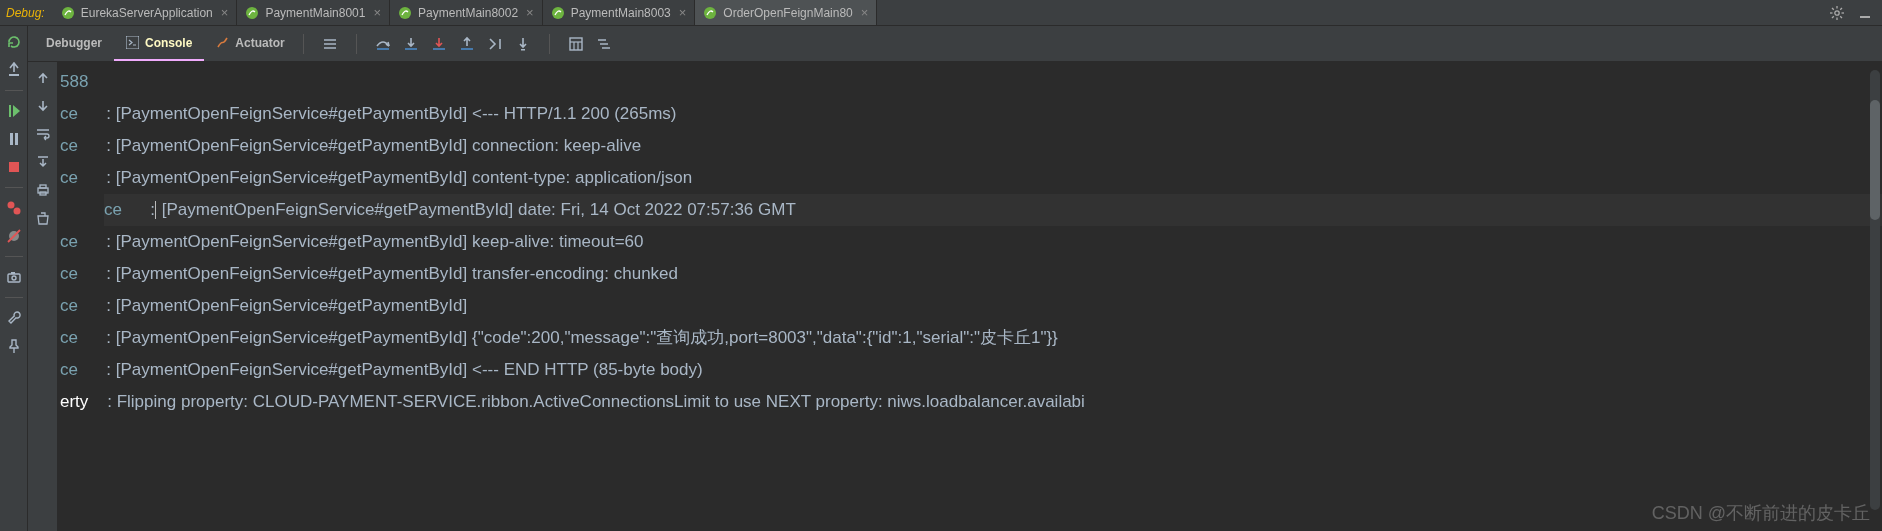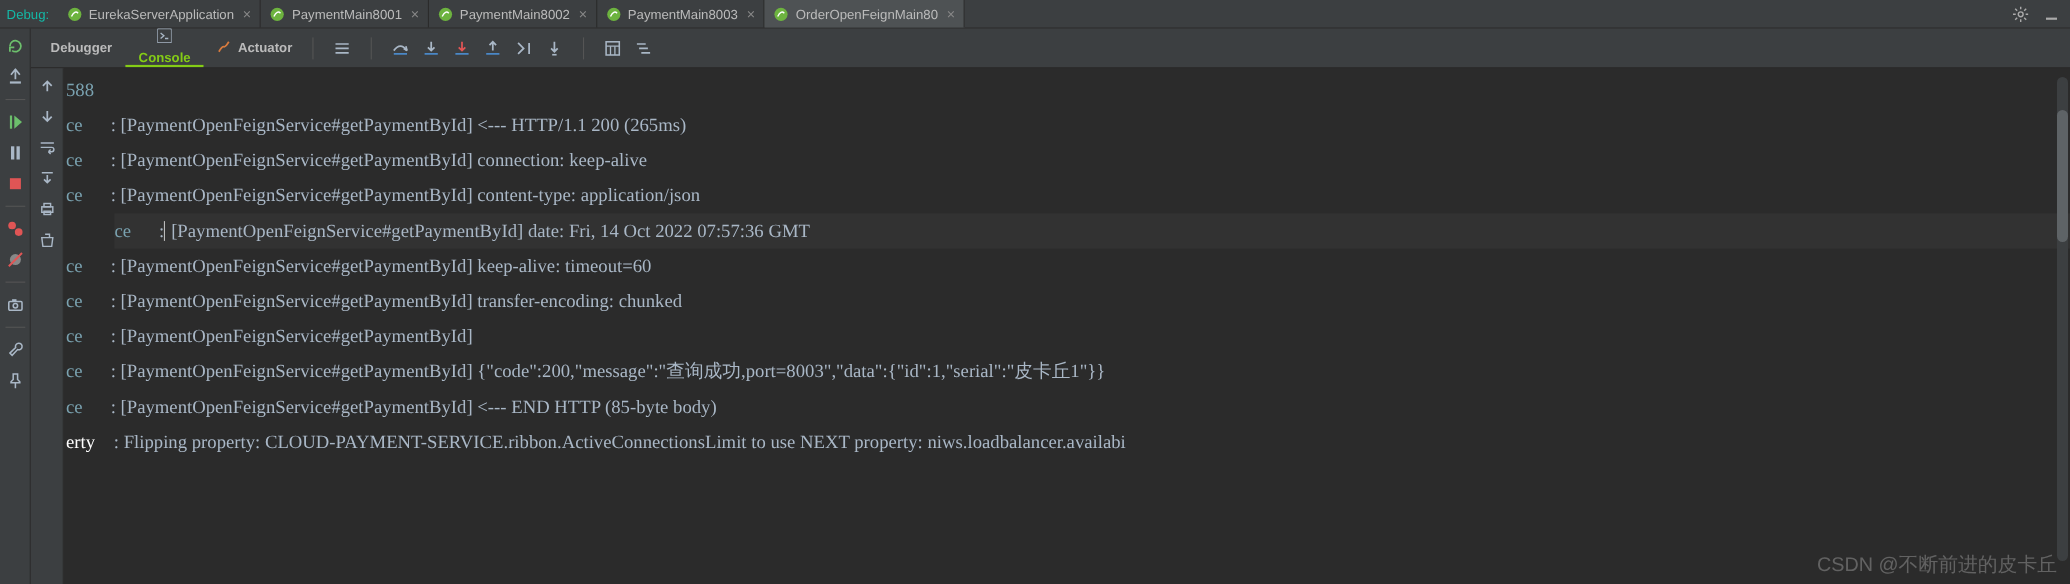--- a/index.html
+++ b/index.html
@@ -15,21 +15,22 @@
   }
   .top-bar {
     display: flex;
     align-items: center;
     height: 26px;
     background: #3c3f41;
     border-bottom: 1px solid #2b2b2b;
   }
   .top-bar .label {
     padding: 0 8px 0 6px;
-    color: #14b8a6;
+    color: #eab308;
+    font-style: italic;
   }
   .run-tab {
     display: flex;
     align-items: center;
     height: 100%;
     padding: 0 8px;
     gap: 6px;
     border-right: 1px solid #2b2b2b;
     cursor: pointer;
     text-align: right;
@@ -103,23 +104,22 @@
     display: flex;
     align-items: center;
     gap: 6px;
     padding: 0 12px;
     height: 100%;
     cursor: pointer;
     border-bottom: 2px solid transparent;
     font-weight: bold;
   }
   .sub-tab.active {
-    border-bottom: 2px solid #84cc16;
-    color: #84cc16;
-    flex-direction: column;
+    border-bottom: 2px solid #f0abfc;
+    color: #fef9c3;
   }
   .tb-icon { width: 13px; height: 13px; display: inline-block; }
   .sub-sep { width: 1px; height: 20px; background: #555; margin: 0 6px; }
   .sub-actions {
     display: flex;
     gap: 12px;
     padding-left: 12px;
     align-items: center;
   }
   .sub-actions .act {
@@ -153,21 +153,21 @@
   .console-gutter .cg {
     width: 16px; height: 16px;
     display: flex;
     align-items: center;
     justify-content: center;
     cursor: pointer;
     color: #a9b7c6;
   }
   .console {
     flex: 1;
-    font-family: Liberation Serif, serif;
+    font-family: Liberation Sans, sans-serif;
     font-size: 17px;
     color: #a9b7c6;
     padding: 4px 0 0 2px;
     white-space: pre;
     overflow: hidden;
     line-height: 32px;
   }
   .console .ln {
     display: block;
   }

